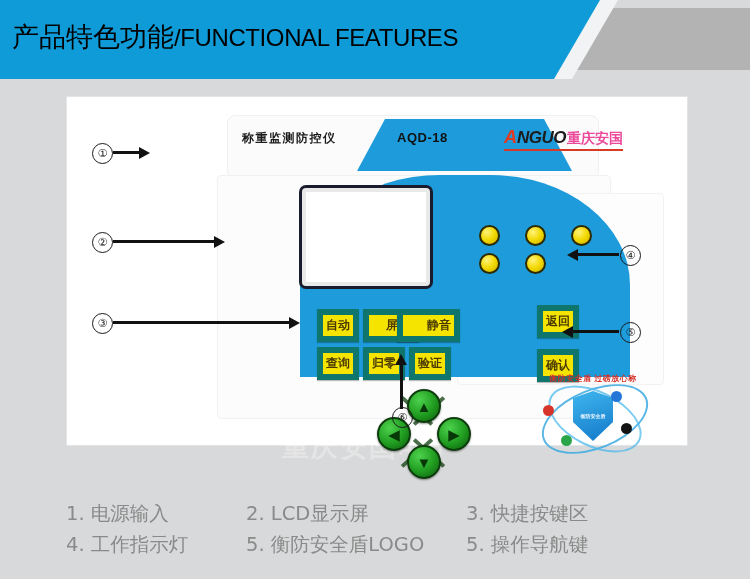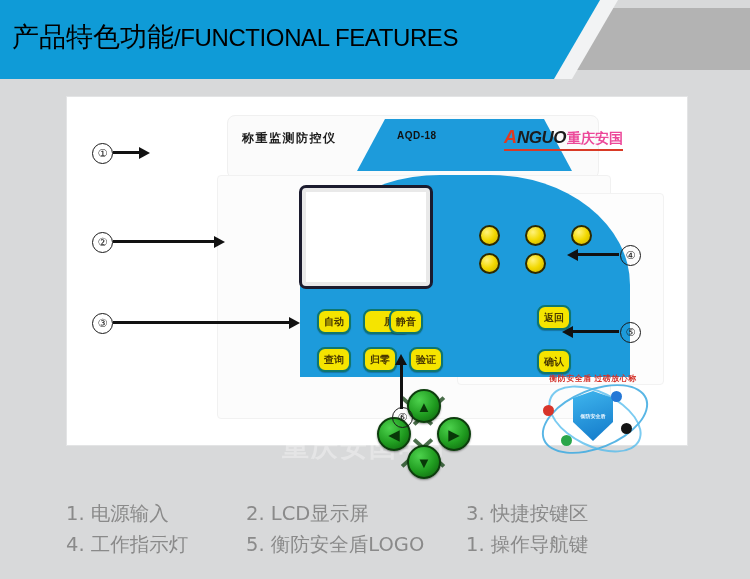--- a/index.html
+++ b/index.html
@@ -99,21 +99,21 @@
   }
 
   
   .dev-caption{
     position:absolute;left:175px;top:33px;
     font-size:12px;font-weight:bold;color:#1a1a1a;
     letter-spacing:1.5px;white-space:nowrap;
   }
   .dev-model{
     position:absolute;left:310px;top:33px;
-    font-size:10px;font-weight:bold;color:#111;
+    font-size:13px;font-weight:bold;color:#111;
     letter-spacing:0.5px;white-space:nowrap;padding-left:20px;
   }
 
   
   .brand{
     position:absolute;left:437px;top:30px;
     white-space:nowrap;
     border-bottom:2px solid #d93a26;
     padding-bottom:1px;
   }
@@ -128,24 +128,24 @@
     border:3px solid #1b1b2e;
     border-radius:7px;
     box-shadow:inset 0 0 0 4px #e9e9e9;
   }
 
   
   .key{
     position:absolute;
     width:30px;height:21px;
     background:#f5e400;
-    border:2px solid #0f766e;
-    border-radius:8px;
+    border:6px solid #0f766e;
+    border-radius:0;
     color:#4a3a00;
-    font-size:10px;font-weight:bold;
+    font-size:12px;font-weight:bold;
     display:flex;align-items:center;justify-content:center;
     letter-spacing:0px;
     box-shadow:0 1px 1px rgba(0,0,0,0.25);
   }
 
   
   .navpad{position:absolute;left:310px;top:292px;width:90px;height:88px;}
   .navbtn{
     position:absolute;width:30px;height:30px;border-radius:50%;
     background:radial-gradient(circle at 35% 30%, #4dd24d 0%, #1f9b1f 55%, #0c5c0c 100%);
@@ -277,21 +277,21 @@
   <div class="brand">
     <span class="a">A</span><span class="nguo">NGUO</span><span class="cn">重庆安国</span>
   </div>
 
   <div class="lcd"></div>
 
   <div class="watermark">重庆安国电子</div>
 
   <div class="key" style="left:250px;top:212px;">自动</div>
   <div class="key" style="left:296px;top:212px;padding-left:14px;">屏蔽</div>
-  <div class="key" style="left:322px;top:212px;">静音</div>
+  <div class="key" style="left:330px;top:212px;padding-left:21px;">静音</div>
 
   <div class="key" style="left:250px;top:250px;">查询</div>
   <div class="key" style="left:296px;top:250px;">归零</div>
   <div class="key" style="left:342px;top:250px;">验证</div>
 
   <div class="key" style="left:470px;top:208px;">返回</div>
   <div class="key" style="left:470px;top:252px;">确认</div>
 
   <div class="navpad">
     <div class="nav-link" style="left:20px;top:20px;width:40px;height:4px;transform:rotate(42deg);"></div>
@@ -351,15 +351,15 @@
 
 <div class="captions">
   <div class="caprow r1">
     <span class="capitem c-col1">1. 电源输入</span>
     <span class="capitem c-col2">2. LCD显示屏</span>
     <span class="capitem c-col3">3. 快捷按键区</span>
   </div>
   <div class="caprow r2">
     <span class="capitem c-col1">4. 工作指示灯</span>
     <span class="capitem c-col2">5. 衡防安全盾LOGO</span>
-    <span class="capitem c-col3">1. 操作导航键</span>
+    <span class="capitem c-col3">5. 操作导航键</span>
   </div>
 </div>
 
 </body></html>

